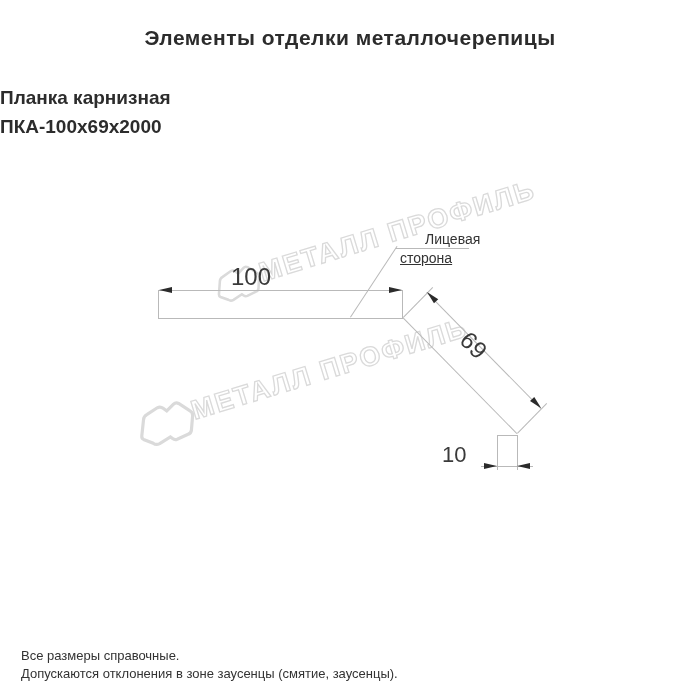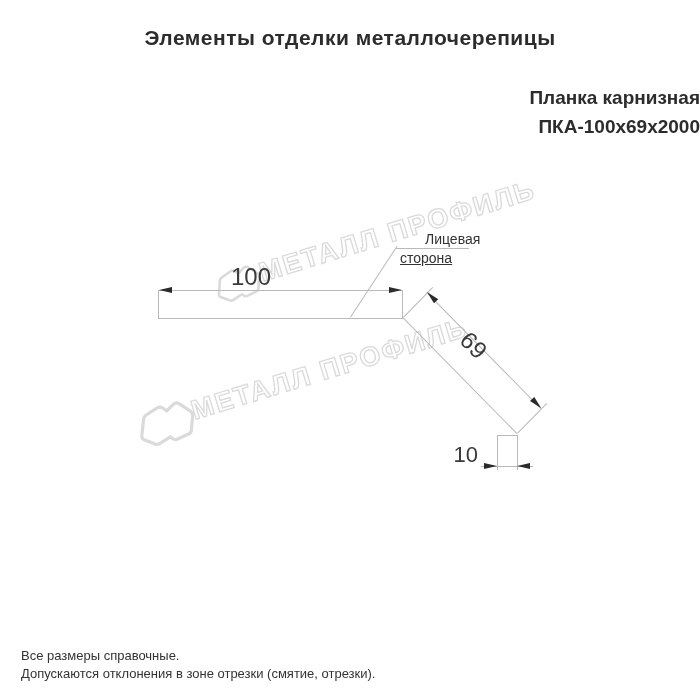--- a/index.html
+++ b/index.html
@@ -7,39 +7,39 @@
     width:700px;height:700px;position:relative;background:#ffffff;
     font-family:"Liberation Sans", sans-serif;overflow:hidden;
   }
   .abs{position:absolute;}
   
   .title{
     left:0;top:26px;width:700px;text-align:center;
     font-size:21px;font-weight:bold;color:#2c2c2c;letter-spacing:.5px;
   }
   .subtitle{
-    left:0;width:700px;text-align:right;
+    left:0;width:700px;text-align:left;
     font-size:19px;font-weight:bold;color:#2c2c2c;
   }
   .subtitle.s1{top:87px;}
   .subtitle.s2{top:116px;}
   
   .ln{background:#b9b9b9;z-index:2;}
   .hline{height:1px;}
   .vline{width:1px;}
   .rot{transform-origin:0 0;height:1px;}
   
   .arr{position:absolute;width:0;height:0;z-index:3;}
   .arr-l{border-top:3px solid transparent;border-bottom:3px solid transparent;border-right:13px solid #2b2b2b;}
   .arr-r{border-top:3px solid transparent;border-bottom:3px solid transparent;border-left:13px solid #2b2b2b;}
   
   .dimtxt{color:#3a3a3a;z-index:4;}
   .d100{left:231px;top:263px;width:100px;text-align:left;font-size:24px;}
   .d69{left:474px;top:326px;font-size:24px;transform:rotate(45.5deg);transform-origin:0 0;}
-  .d10{left:442px;top:442px;width:36px;text-align:right;font-size:22px;}
+  .d10{left:442px;top:442px;width:36px;text-align:left;font-size:22px;}
   .facelbl{color:#333;font-size:14px;z-index:4;line-height:17px;}
   .face1{left:397px;top:231px;padding-left:28px;}
   .face2{left:400px;top:250px;text-decoration:underline;}
   
   .footnote{left:21px;font-size:13px;color:#333;z-index:4;}
   .fn1{top:648px;}
   .fn2{top:666px;}
   
   .wm{z-index:1;pointer-events:none;}
   .wmtext{
@@ -102,13 +102,13 @@
   <div class="arr arr-l" style="left:36px;top:-3px;"></div>
 </div>
 <div class="abs dimtxt d10">10</div>
 
 <div class="abs ln rot" style="left:350px;top:317px;width:85px;transform:rotate(-56.7deg);"></div>
 <div class="abs ln hline" style="left:396px;top:248px;width:73px;"></div>
 <div class="abs facelbl face1">Лицевая</div>
 <div class="abs facelbl face2">сторона</div>
 
 <div class="abs footnote fn1">Все размеры справочные.</div>
-<div class="abs footnote fn2">Допускаются отклонения в зоне отрезки (смятие, отрезки).</div>
+<div class="abs footnote fn2">Допускаются отклонения в зоне заусенцы (смятие, заусенцы).</div>
 
 </body></html>

